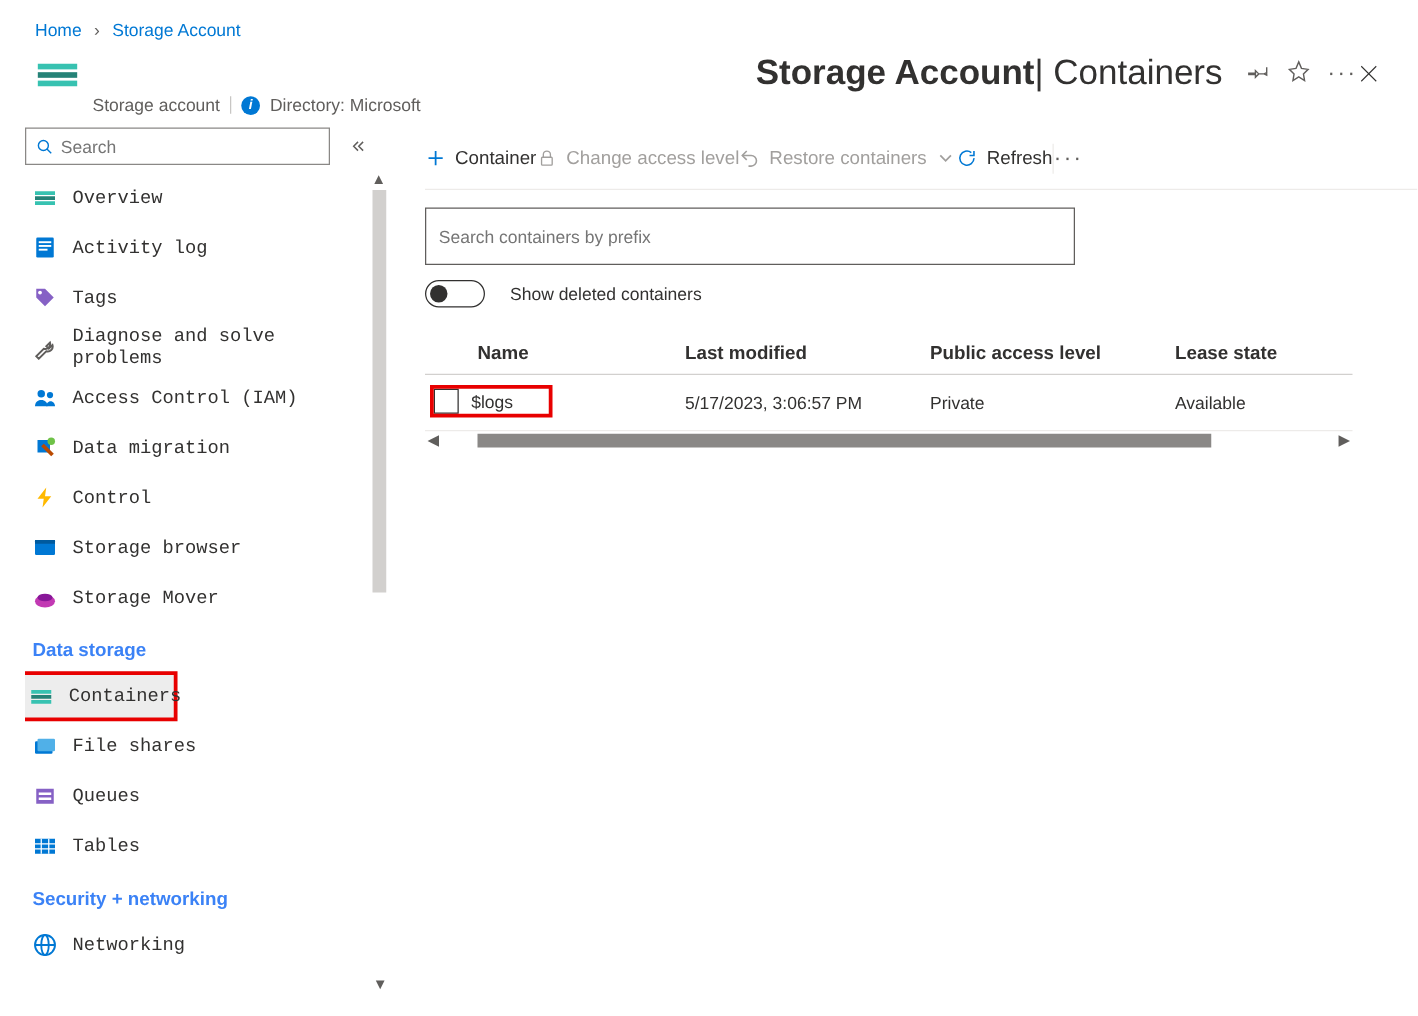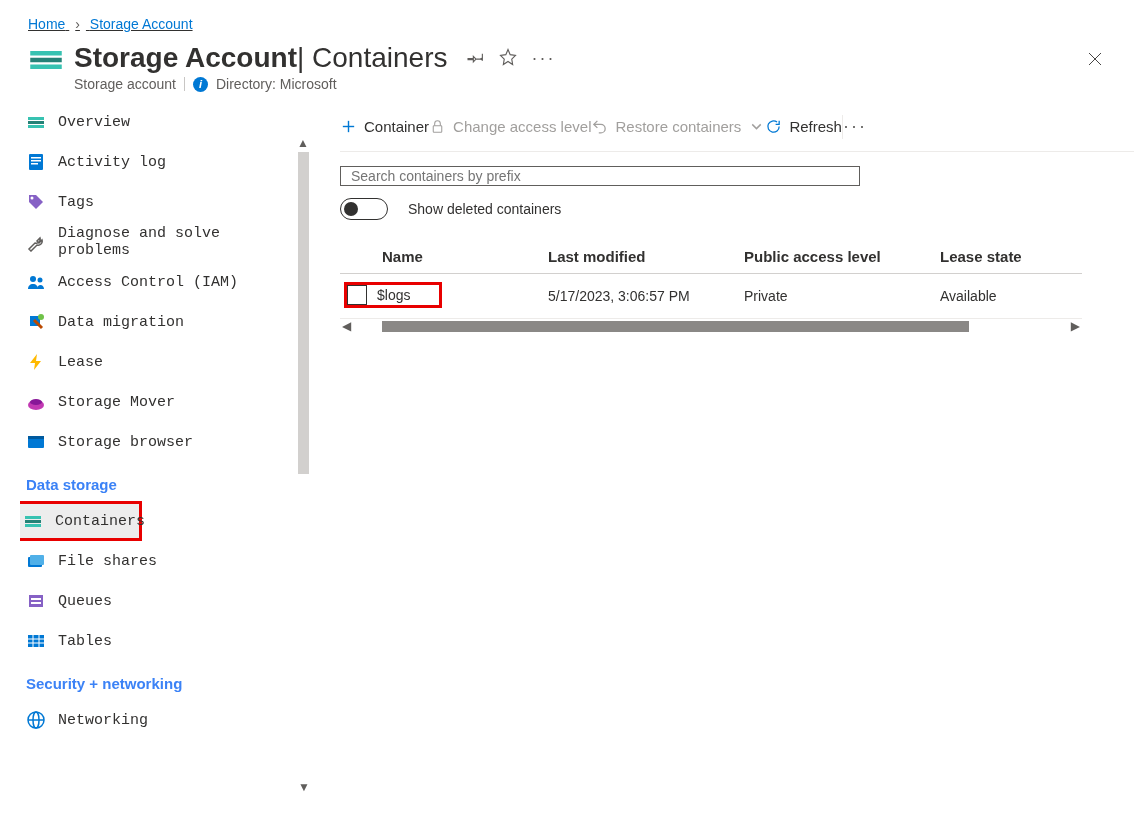--- a/index.html
+++ b/index.html
@@ -1,27 +1,27 @@
 <!DOCTYPE html>
 <html><head>
   <meta charset="utf-8">
   <style>
     * { box-sizing: border-box; margin: 0; padding: 0; }
     body { font-family: "Segoe UI", -apple-system, sans-serif; font-size: 14px; color: #323130; background: #fff; width: 1134px; height: 813px; overflow: hidden; position: relative; }
     
     
-    .breadcrumb { padding: 16px 20px 10px 28px; font-size: 14px; text-decoration: underline; }
+    .breadcrumb { padding: 16px 20px 10px 28px; font-size: 14px; }
     .breadcrumb a { color: #0078d4; text-decoration: none; }
     .breadcrumb .chev { color: #605e5c; margin: 0 6px; }
     
     
     .header { display: flex; align-items: flex-start; padding: 0 20px 10px 28px; }
     .header-icon { width: 36px; height: 36px; margin-right: 10px; flex-shrink: 0; display:flex; align-items:center; justify-content:center;}
     .header-titlebox { flex: 1; }
-    .header-title-line { display: flex; align-items: center; gap: 12px; }
+    .header-title-line { display: flex; align-items: center; gap: 12px; justify-content: flex-end; }
     .header-title { font-size: 28px; font-weight: 600; color: #323130; }
     .header-title .thin { font-weight: 400; }
     .header-sub { font-size: 14px; color: #605e5c; margin-top: 2px; display:flex; align-items:center; gap:8px; }
     .header-sub .divider { width:1px; height:14px; background:#c8c6c4; }
     .header-icons { display: flex; gap: 14px; margin-left: 8px; align-items:center;}
     .header-icons svg, .close-btn svg { width:18px; height:18px; }
     .close-btn { margin-left: auto; padding: 8px 10px 0 0; cursor:pointer; }
     
     
     .body-area { display: flex; height: calc(100% - 115px); }
@@ -45,21 +45,21 @@
     
     
     .main { flex: 1; display:flex; flex-direction:column; padding-left:30px;}
     .toolbar { display:flex; align-items:center; height:50px; border-bottom:1px solid #edebe9; padding-right:20px;}
     .tool-btn { display:flex; align-items:center; gap:7px; cursor:pointer; font-size:15px; color:#323130;}
     .tool-btn.disabled { color:#a19f9d; cursor:default;}
     .tool-btn svg { width:17px; height:17px; }
     .tool-sep { width:1px; height:24px; background:#edebe9;}
     
     .filter-row { padding: 14px 0 8px 0;}
-    .prefix-input { width: 520px; height:20px; border:1px solid #605e5c; padding:0 10px; font-size:14px; outline:none;}
+    .prefix-input { width: 520px; height:46px; border:1px solid #605e5c; padding:0 10px; font-size:14px; outline:none;}
     .toggle-row { display:flex; align-items:center; gap:20px; padding: 4px 0 20px 0;}
     .toggle { width:48px; height:22px; border:1px solid #323130; border-radius:11px; position:relative; cursor:pointer;}
     .toggle .knob { position:absolute; left:3px; top:3px; width:14px; height:14px; background:#323130; border-radius:50%;}
     
     
     .tbl { width: 742px; }
     .tbl-head { display:flex; border-bottom:1px solid #d2d0ce; font-weight:600; font-size:15px; padding:8px 0;}
     .tbl-row { display:flex; border-bottom:1px solid #edebe9; padding:10px 0; align-items:center;}
     .col-check { width:42px; padding-left:4px;}
     .col-name { width:166px; }
@@ -125,20 +125,35 @@
     <svg viewBox="0 0 24 24" stroke="#323130" stroke-width="1.2">
         <line x1="4" y1="4" x2="20" y2="20"></line>
         <line x1="20" y1="4" x2="4" y2="20"></line>
       </svg>
   </div>
 </div>
 
 <div class="body-area">
 
   <div class="sidebar">
+    <div class="search-row">
+      <div class="search-box">
+        <svg width="15" height="15" viewBox="0 0 24 24" fill="none" stroke="#0078d4" stroke-width="2">
+            <circle cx="10" cy="10" r="7"></circle>
+            <line x1="15" y1="15" x2="21" y2="21"></line>
+          </svg>
+        <input placeholder="Search" style="">
+      </div>
+      <div class="collapse-btn">
+        <svg width="14" height="14" viewBox="0 0 24 24" fill="none" stroke="#605e5c" stroke-width="2">
+            <path d="M11 18l-6-6 6-6"></path>
+            <path d="M18 18l-6-6 6-6"></path>
+          </svg>
+      </div>
+    </div>
     <div class="side-scroll">
       <span class="arr">▲</span>
         <div class="track"></div>
     </div>
     <div class="side-list">
       <div class="side-item">
         <span class="side-icon">
             <svg viewBox="0 0 20 20">
               <rect x="2" y="5" width="16" height="3" fill="#37c2b1"></rect>
               <rect x="2" y="9" width="16" height="3" fill="#258277"></rect>
@@ -195,39 +210,39 @@
             </svg>
           </span>
         <span>Data migration</span>
       </div>
       <div class="side-item">
         <span class="side-icon">
             <svg viewBox="0 0 20 20">
               <path d="M11 2L4 11h5l-1 7 7-9h-5z" fill="#ffb900"></path>
             </svg>
           </span>
-        <span>Lease</span>
+        <span>Control</span>
+      </div>
+      <div class="side-item">
+        <span class="side-icon">
+            <svg viewBox="0 0 20 20">
+              <rect x="2" y="4" width="16" height="12" rx="1" fill="#0078d4"></rect>
+              <rect x="2" y="4" width="16" height="3" fill="#005a9e"></rect>
+            </svg>
+          </span>
+        <span>Storage browser</span>
       </div>
       <div class="side-item">
         <span class="side-icon">
             <svg viewBox="0 0 20 20">
               <ellipse cx="10" cy="13" rx="8" ry="5" fill="#c239b3"></ellipse>
               <ellipse cx="10" cy="10" rx="6" ry="3" fill="#881798"></ellipse>
             </svg>
           </span>
         <span>Storage Mover</span>
-      </div>
-      <div class="side-item">
-        <span class="side-icon">
-            <svg viewBox="0 0 20 20">
-              <rect x="2" y="4" width="16" height="12" rx="1" fill="#0078d4"></rect>
-              <rect x="2" y="4" width="16" height="3" fill="#005a9e"></rect>
-            </svg>
-          </span>
-        <span>Storage browser</span>
       </div>
 
       <div class="side-section">Data storage</div>
 
       <div class="side-item selected highlight-containers">
         <span class="side-icon">
             <svg viewBox="0 0 20 20">
               <rect x="2" y="5" width="16" height="3" fill="#37c2b1"></rect>
               <rect x="2" y="9" width="16" height="3" fill="#258277"></rect>
               <rect x="2" y="13" width="16" height="3" fill="#37c2b1"></rect>

